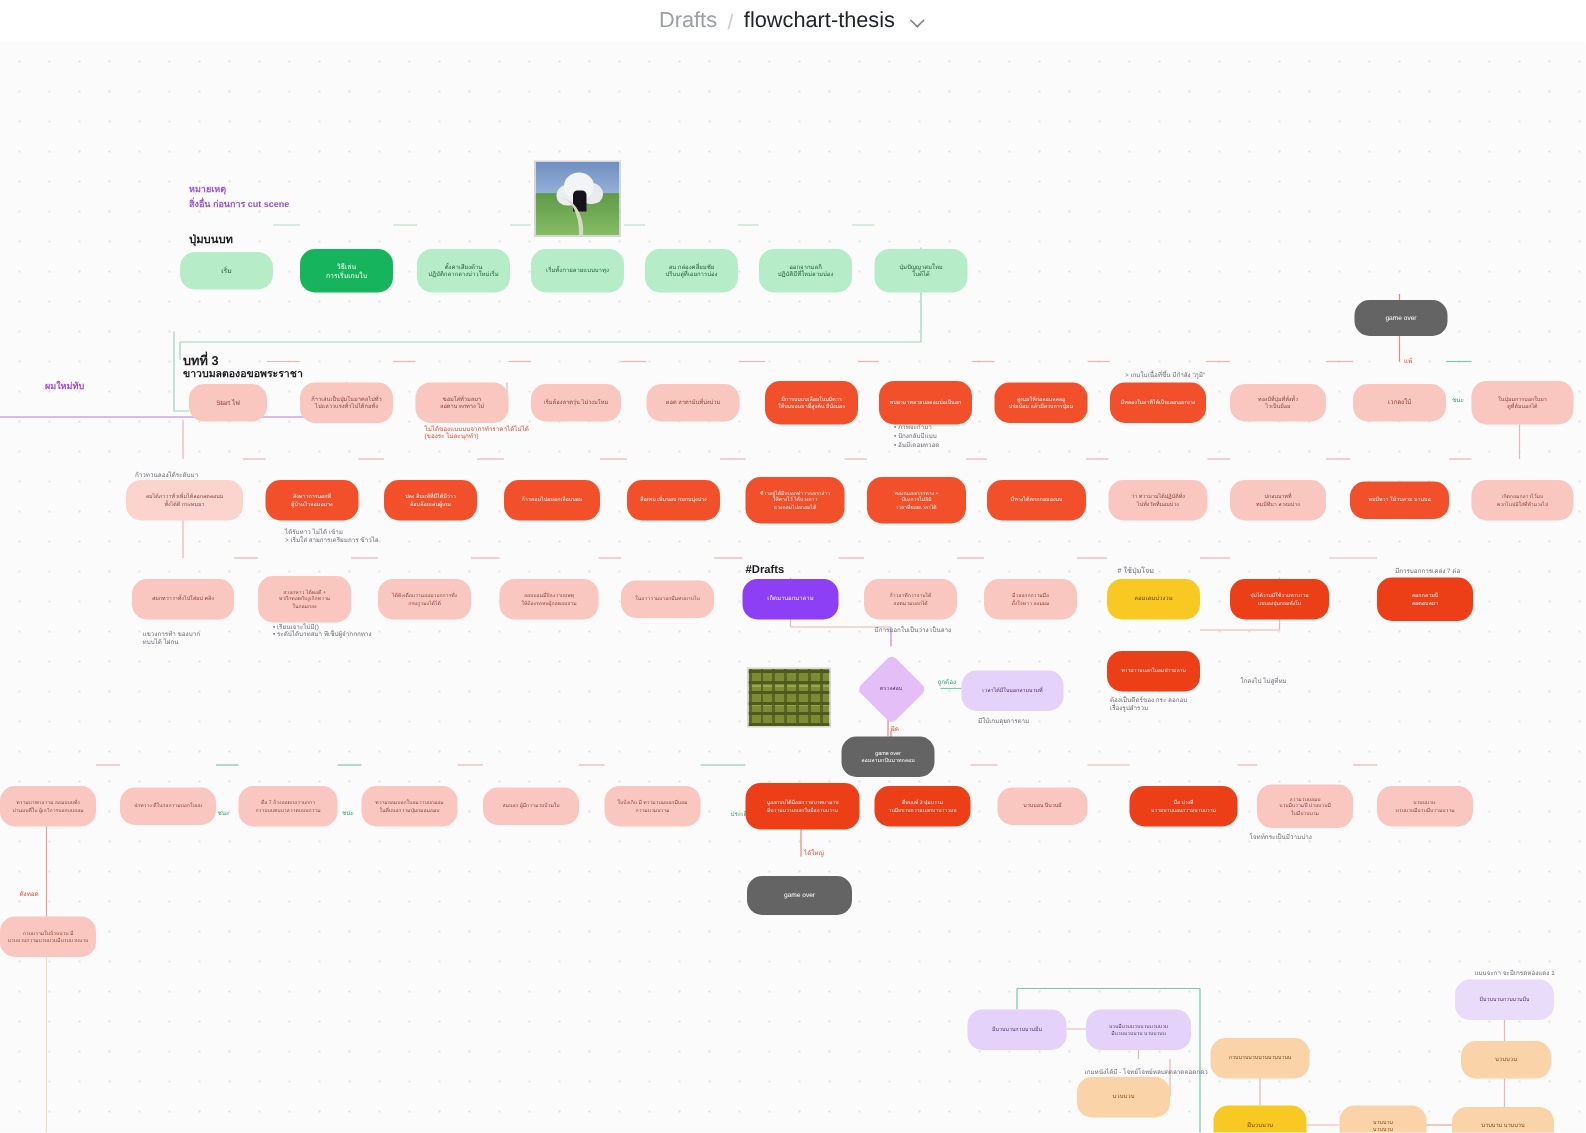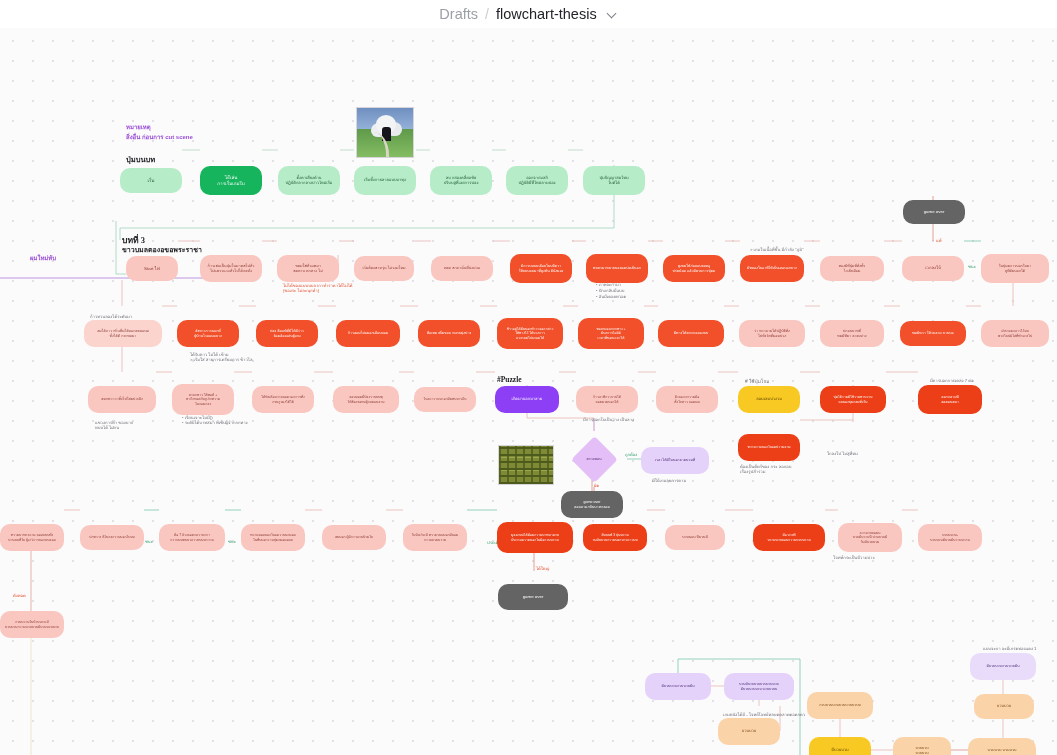--- a/index.html
+++ b/index.html
@@ -96,21 +96,21 @@
   .anno {
     position: absolute;
     color: #6d6a74;
     line-height: 1.25;
     white-space: pre-line;
     z-index: 9;
   }
   .anno-red { color: #e2492a; }
   .anno-purple { color: #9b4dd8; font-weight: bold; }
   .anno-green { color: #2f9e6a; }
-  .anno-head { color: #1d1d22; font-weight: bold; font-family: Liberation Serif, serif; }
+  .anno-head { color: #1d1d22; font-weight: bold; }
 
   .bullets {
     position: absolute; z-index: 9;
     color: #6d6a74; line-height: 1.45;
   }
   .bullets div::before { content: "• "; }
 
   
   .imgbox {
     position: absolute; z-index: 10;
@@ -537,21 +537,21 @@
       <div class="anno anno" style="left: 750px; top: 219px; font-size: 4.2px;">&gt; เกมใบเนื้อที่ขึ้น มีกำลัง "ภูมิ"</div>
       <div class="anno anno-red" style="left: 936px; top: 210px; font-size: 4.2px;">แพ้</div>
       <div class="anno anno-green" style="left: 968px; top: 236px; font-size: 4.2px;">ชนะ</div>
       <div class="anno anno" style="left: 90px; top: 286px; font-size: 4.2px;">ก้าวทวนลองได้ระดับมา</div>
       <div class="anno anno" style="left: 190px; top: 324px; font-size: 4.2px;">ได้รับหาว ไม่ได้ เข้าม
 &gt; เริ่มใส่ สายการเตรียมการ ข้าวไล</div>
       <div class="anno anno" style="left: 95px; top: 392px; font-size: 4.2px;">แขวงการทำ ของบาก
 ทบบได้ ไฝกน</div>
       <div class="anno anno" style="left: 182px; top: 387px; font-size: 4.2px;">• เรียนเจาะไม่มี()
 • ระดับได้บาทสมา พีเซ็ปผู้จำกกกทาง</div>
-      <div class="anno anno-head" style="left: 497px; top: 347px; font-size: 7.5px;">#Puzzle</div>
+      <div class="anno anno-head" style="left: 497px; top: 347px; font-size: 7.5px;">#Drafts</div>
       <div class="anno anno" style="left: 583px; top: 389px; font-size: 4.2px;">มีการบอกใบเป็นว่าง เป็นลาง</div>
       <div class="anno anno" style="left: 652px; top: 450px; font-size: 4.2px;">มีใบ้เกมลุยการตาม</div>
       <div class="anno anno-green" style="left: 625px; top: 424px; font-size: 4.2px;">ถูกต้อง</div>
       <div class="anno anno-red" style="left: 594px; top: 455px; font-size: 4.2px;">ผิด</div>
       <div class="anno anno" style="left: 745px; top: 351px; font-size: 4.8px;"># ใช้ปุ่มโจม</div>
       <div class="anno anno" style="left: 930px; top: 350px; font-size: 4.2px;">มีการบอกการเคล่ง 7 ต่อ</div>
       <div class="anno anno" style="left: 827px; top: 423px; font-size: 4.2px;">ใกลงไป ไม่สูที่หม</div>
       <div class="anno anno" style="left: 740px; top: 436px; font-size: 4.2px;">ต้องเป็นดีตร์ของ กระ ลอกอบ
 เรื่องรูปสำรวม</div>
       <div class="anno anno-green" style="left: 487px; top: 512px; font-size: 4.2px;">ประเดิน</div>

